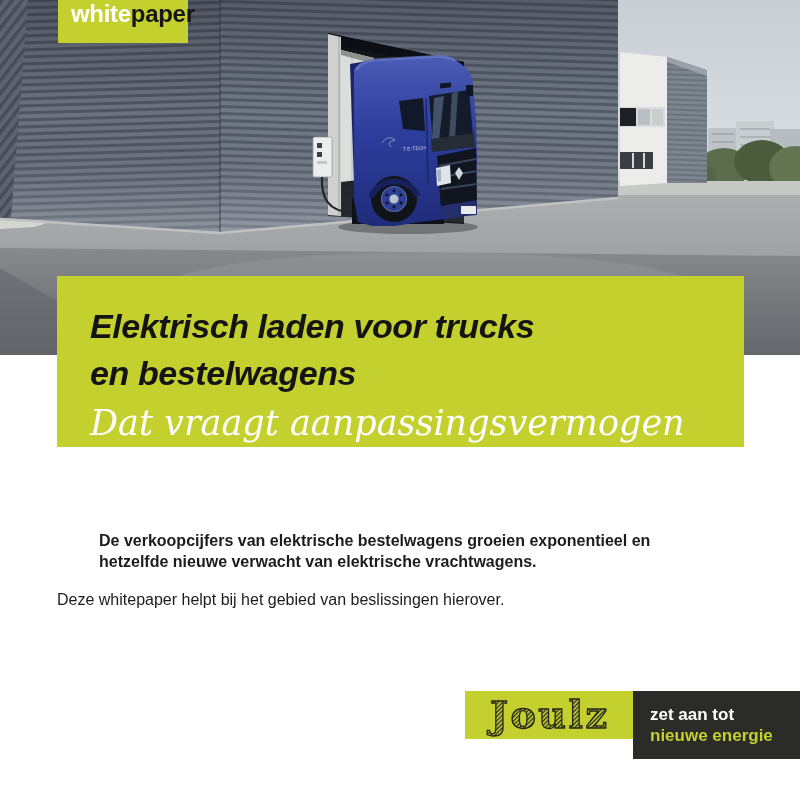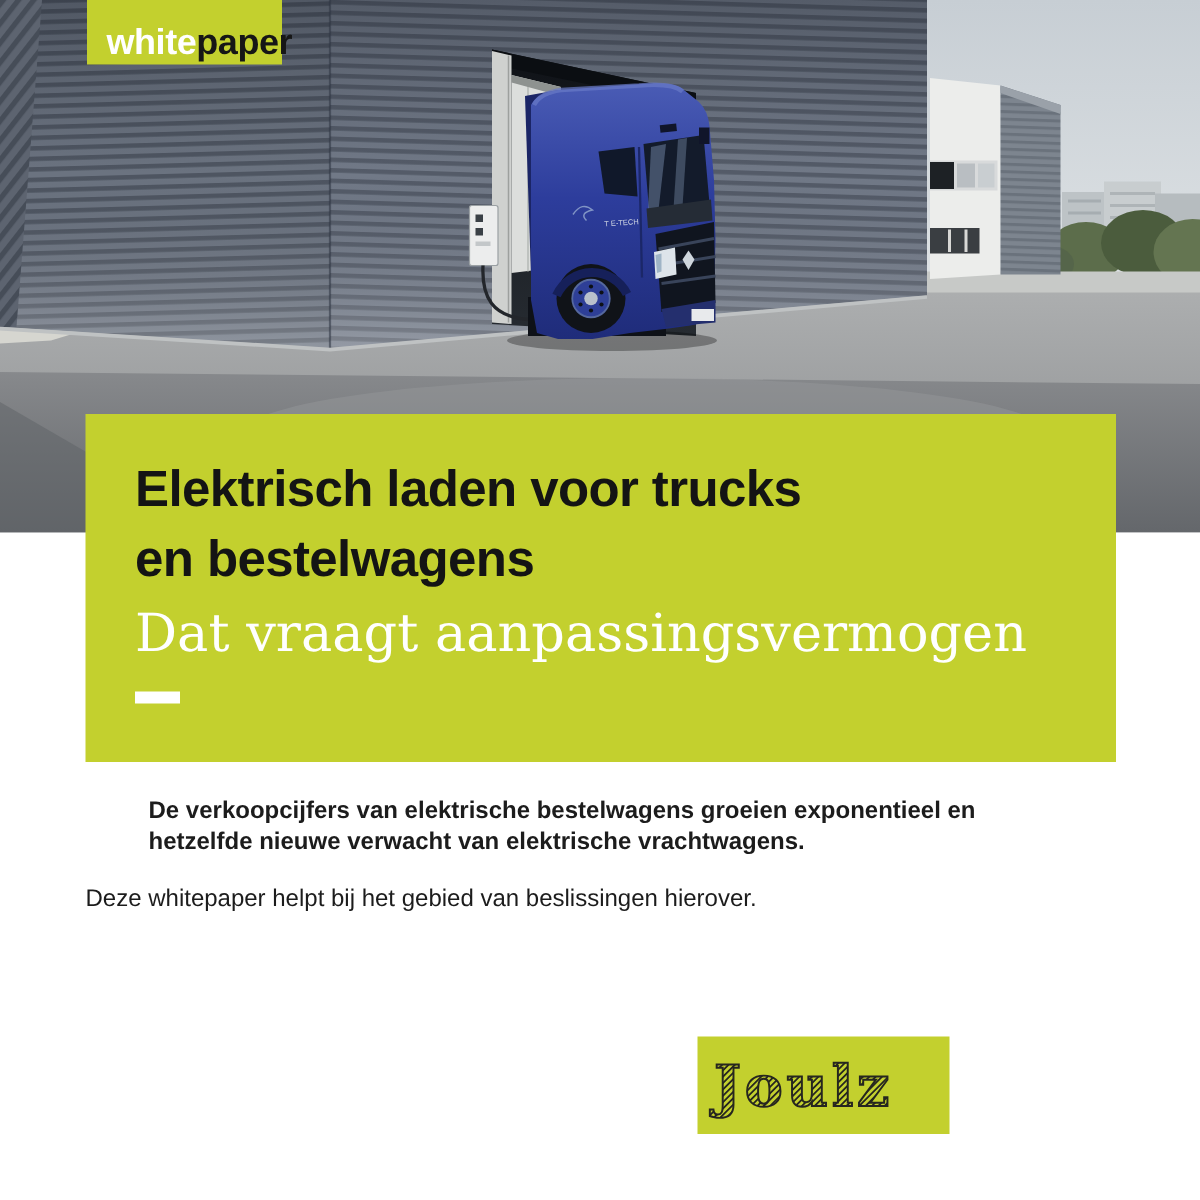--- a/index.html
+++ b/index.html
@@ -7,30 +7,30 @@
     width:800px;height:800px;position:relative;overflow:hidden;
     background:#ffffff;
     font-family:"Liberation Sans", sans-serif;
   }
   
   .photo{position:absolute;left:0;top:0;width:800px;height:355px;}
   
   .badge{
     position:absolute;left:58px;top:0;width:130px;height:43px;
     background:var(--accent-green,#c3d02e);
-    display:flex;align-items:flex-end;padding-left:13px;box-sizing:border-box;
+    display:flex;align-items:flex-start;padding-left:13px;box-sizing:border-box;
     font-weight:bold;font-size:24px;letter-spacing:-0.3px;
   }
   .badge .w{color:#ffffff;}
   .badge .p{color:#161616;}
   
   .hero{
-    position:absolute;left:57px;top:276px;width:687px;height:232px;
+    position:absolute;left:57px;top:276px;width:687px;height:171px;
     background:var(--accent-green,#c3d02e);
-    box-sizing:border-box;padding:27px 28px 0 33px;
+    box-sizing:border-box;padding:27px 28px 0 33px;font-style:italic;
   }
   .hero-title{
     font-weight:bold;font-size:34px;line-height:47px;color:#141414;
     letter-spacing:-0.4px;
   }
   .hero-sub{
     font-family:"DejaVu Serif", serif;font-weight:400;
     font-size:35px;line-height:46px;color:#ffffff;margin-top:3px;
   }
   .hero-dash{width:30px;height:8px;background:#ffffff;margin:15px 0 0 0;}
@@ -41,22 +41,22 @@
   }
   .bodytext .para{margin:0 0 18px 0;}
   .bodytext .bold{font-weight:bold;margin-left:42px;}
   .bodytext div{white-space:nowrap;}
   
   .logo{
     position:absolute;left:465px;top:691px;width:335px;height:68px;
     display:flex;
   }
   .logo-green{
-    width:168px;height:65px;background:var(--accent-green,#c3d02e);
-    display:flex;align-items:center;
+    width:168px;height:48px;background:var(--accent-green,#c3d02e);
+    display:flex;align-items:center;justify-content:center;
   }
   .logo-dark{
     flex:1;height:68px;background:var(--dark-block,#2b2b28);
     box-sizing:border-box;padding:13px 0 0 17px;
     font-weight:bold;font-size:17px;line-height:21px;
   }
   .tag1{color:#ffffff;}
   .tag2{color:var(--accent-green,#c3d02e);}
 </style>
 </head>
@@ -247,13 +247,17 @@
   <div class="logo-green">
     <svg width="140" height="48" viewBox="0 0 140 48">
       <defs>
         <pattern id="jhatch" width="3" height="3" patternUnits="userSpaceOnUse" patternTransform="rotate(45)">
           <rect width="1.2" height="3" fill="#26261f"></rect>
         </pattern>
       </defs>
       <text x="70" y="37" text-anchor="middle" font-family="'DejaVu Serif', serif" font-weight="bold" font-size="38" letter-spacing="1" fill="url(#jhatch)" stroke="#26261f" stroke-width="1.3" textLength="118">Joulz</text>
     </svg>
   </div>
+  <div class="logo-dark">
+    <div class="tag1">zet aan tot</div>
+    <div class="tag2">nieuwe energie</div>
+  </div>
 </div>
 
 </body></html>

